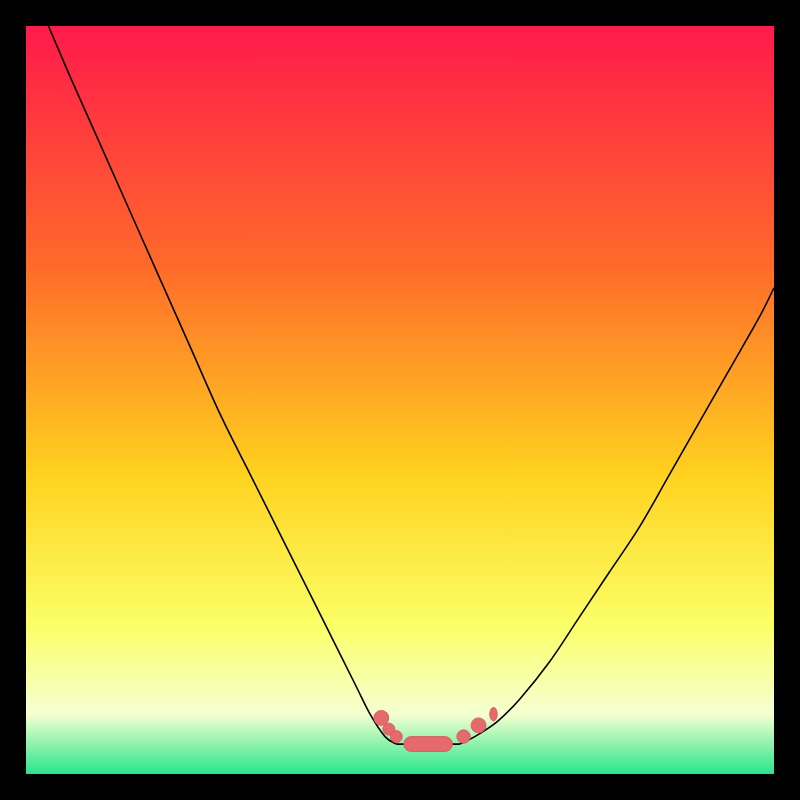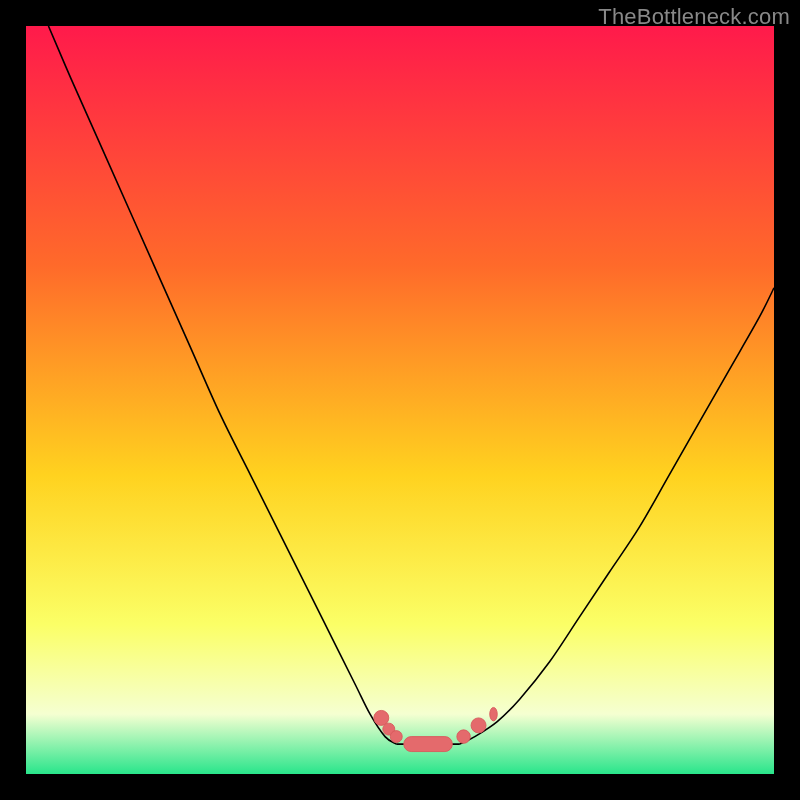--- a/index.html
+++ b/index.html
@@ -60,14 +60,13 @@
           <circle cx="47.5" cy="92.5" r="1" fill="#e46a6c" stroke="#d85a5c" stroke-width="0.12"></circle>
           <circle cx="48.5" cy="94" r="0.8" fill="#e46a6c" stroke="#d85a5c" stroke-width="0.12"></circle>
           <circle cx="49.5" cy="95" r="0.8" fill="#e46a6c" stroke="#d85a5c" stroke-width="0.12"></circle>
           <rect x="50.5" y="95" width="6.5" height="2" rx="1" ry="1" fill="#e46a6c" stroke="#d85a5c" stroke-width="0.12"></rect>
           <circle cx="58.5" cy="95" r="0.9" fill="#e46a6c" stroke="#d85a5c" stroke-width="0.12"></circle>
           <rect x="59.5" y="92.5" width="2" height="2" rx="1" ry="1" fill="#e46a6c" stroke="#d85a5c" stroke-width="0.12"></rect>
           <rect x="62" y="91.1" width="1" height="1.8" rx="0.9" ry="0.9" fill="#e46a6c" stroke="#d85a5c" stroke-width="0.12"></rect>
         </g>
     </svg>
   </div>
-  <div class="watermark">TheBottleneck.com</div>
 </div>
 
 </body></html>

